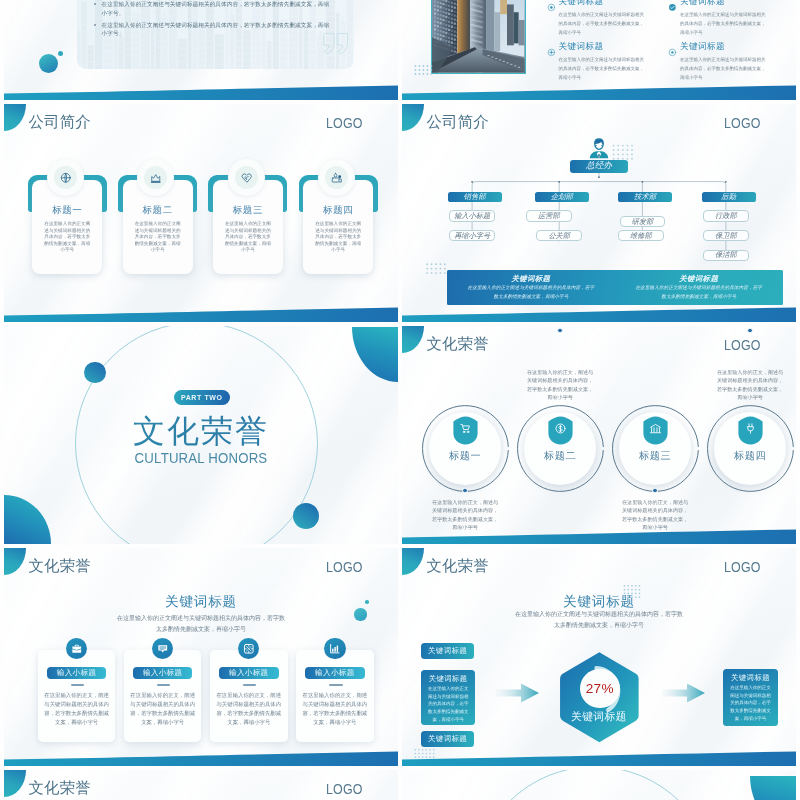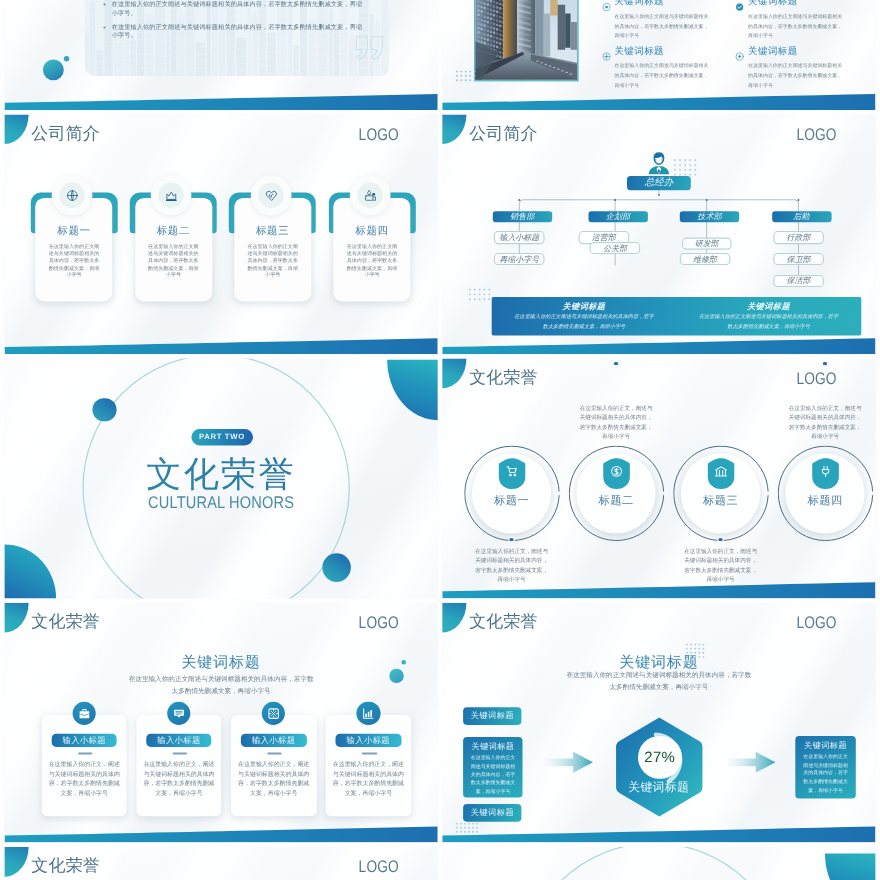--- a/index.html
+++ b/index.html
@@ -160,21 +160,21 @@
     background:linear-gradient(155deg,#1c72ae 0%,#2bafbd 100%);}
   .s08-rcard{position:absolute;left:321px;top:121px;width:55px;height:57px;border-radius:3.5px;
     background:linear-gradient(155deg,#1c72ae 0%,#2bafbd 100%);}
   .s08-ct{position:absolute;left:0;right:0;top:4px;text-align:center;font-size:7.4px;color:#eaf7fb;
     letter-spacing:.4px;}
   .s08-cbd{position:absolute;left:6.5px;right:6.5px;top:15px;text-align:center;font-size:4.5px;
     line-height:1.7;color:#daf1f8;}
   .s08-hex{position:absolute;left:156.5px;top:102.6px;width:80.7px;height:92.5px;}
   .s08-pct{position:absolute;left:177.9px;top:120.8px;width:39.7px;height:39.7px;border-radius:50%;
     background:#fcfefe;display:flex;align-items:center;justify-content:center;
-    font-size:13.6px;color:#14532d;letter-spacing:.3px;}
+    font-size:13.6px;color:#b91c1c;letter-spacing:.3px;}
   .s08-hexlab{position:absolute;left:156.5px;top:162.6px;width:80.7px;text-align:center;
     font-size:10.8px;color:#ecfaff;letter-spacing:.3px;line-height:1;}
 
   
   .s01-panel{position:absolute;left:72.5px;top:52px;width:277.4px;height:135px;
     background:linear-gradient(145deg,rgba(227,240,246,.85),rgba(240,247,251,.88));
     border-radius:9px;overflow:hidden;}
   .s01-city{position:absolute;left:0;right:0;bottom:0;height:108px;opacity:.62;}
   .s01-list{position:absolute;left:0;margin:0;padding:0;list-style:none;top:66px;width:277.4px;}
   .s01-list li{position:relative;font-size:5.6px;line-height:1.56;color:#55707f;
@@ -1051,21 +1051,21 @@
             <circle cx="10.799999999999999" cy="14.8" r=".95" fill="#b9d4e0"></circle>
             <circle cx="15.399999999999999" cy="14.8" r=".95" fill="#b9d4e0"></circle>
             <circle cx="20" cy="14.8" r=".95" fill="#b9d4e0"></circle>
           </svg></div>
         <div class="s04-root">总经办</div>
         <div class="s04-head" style="left:45.7px">销售部</div>
         <div class="s04-sub" style="left:47.300000000000004px;top:106.4px">输入小标题</div>
         <div class="s04-sub" style="left:47.300000000000004px;top:126px">再缩小字号</div>
         <div class="s04-head" style="left:132.8px">企划部</div>
         <div class="s04-sub" style="left:124px;top:106.4px">运营部</div>
-        <div class="s04-sub" style="left:134.4px;top:116px">公关部</div>
+        <div class="s04-sub" style="left:134.4px;top:126px">公关部</div>
         <div class="s04-head" style="left:216px">技术部</div>
         <div class="s04-sub" style="left:217.6px;top:112px">研发部</div>
         <div class="s04-sub" style="left:216px;top:126px">维修部</div>
         <div class="s04-head" style="left:299.5px">后勤</div>
         <div class="s04-sub" style="left:301.1px;top:106.4px">行政部</div>
         <div class="s04-sub" style="left:301.1px;top:126px">保卫部</div>
         <div class="s04-sub" style="left:301.1px;top:145.60000000000002px">保洁部</div>
         <div class="s04-footwrap"></div>
         <div class="s04-foot" style="left:45px;width:167.8px">
           <div class="s04-foot-t">关键词标题</div>

